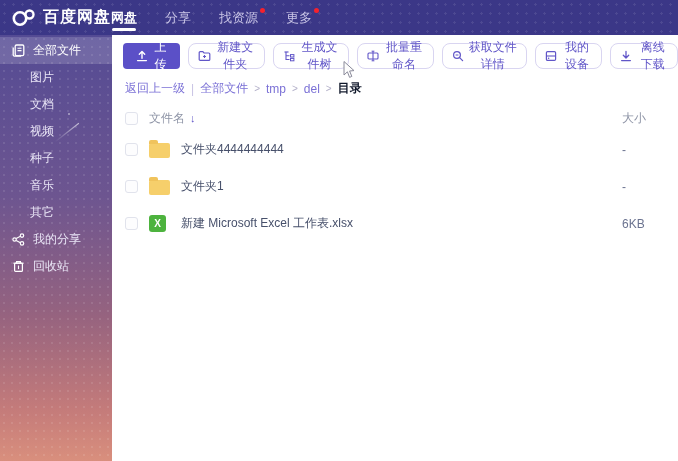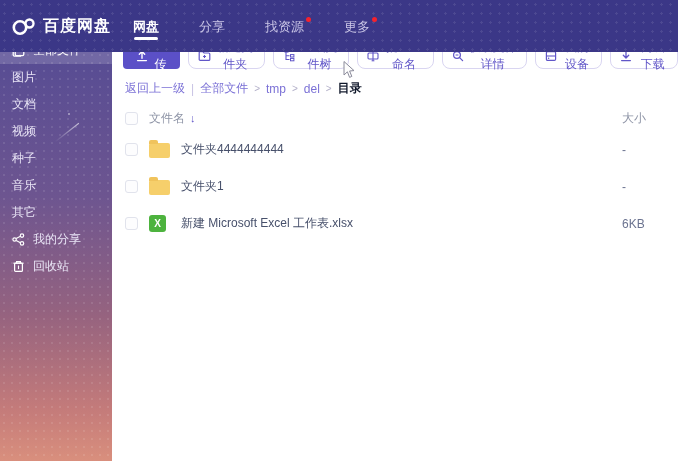--- a/index.html
+++ b/index.html
@@ -3,29 +3,29 @@
 <meta charset="utf-8">
 <style>
   * { box-sizing: border-box; margin: 0; padding: 0; }
   html,body { width:678px; height:461px; }
   body {
     font-family: "Liberation Sans", "DejaVu Sans", sans-serif;
     position: relative; overflow: hidden; background: #fff;
   }
   
   .topbar {
-    position:absolute; top:0; left:0; width:678px; height:52px;
+    position:absolute; top:0; left:0; width:678px; height:35px;
     background:#3b3787;
     background-image: radial-gradient(rgba(255,255,255,0.09) 1px, transparent 1.3px);
     background-size: 9px 9px;
     display:flex; align-items:center; z-index:5;
   }
   .logo { display:flex; align-items:center; gap:7px; padding-left:12px; }
   .logo-text { color:#fff; font-size:16px; font-weight:bold; letter-spacing:1px; }
-  .tabs { display:flex; margin-left:22px; gap:40px; height:35px; align-items:center; }
+  .tabs { display:flex; gap:28px; height:35px; align-items:center; }
   .tab { position:relative; color:#c9c5e6; font-size:13px; height:35px; line-height:35px; cursor:pointer; }
   .tab.active { color:#fff; font-weight:bold; }
   .tab.active::after {
     content:''; position:absolute; left:1px; right:1px; bottom:4px; height:3px;
     background:#fff; border-radius:2px;
   }
   .tab .dot {
     position:absolute; top:8px; right:-7px; width:5px; height:5px;
     background:#f5222d; border-radius:50%;
   }
@@ -38,21 +38,21 @@
   .sidebar::before {
     content:''; position:absolute; inset:0;
     background-image: radial-gradient(rgba(255,255,255,0.10) 1px, transparent 1.2px);
     background-size: 8px 8px; pointer-events:none;
   }
   .side-item {
     position:relative; height:27px; display:flex; align-items:center;
     padding-left:11px; gap:8px; color:#e9e5f6; font-size:12px; cursor:pointer;
   }
   .side-item.active { background:rgba(255,255,255,0.16); color:#fff; }
-  .side-item.sub { padding-left:12px; }
+  .side-item.sub { padding-left:30px; }
   .side-icon { width:14px; height:14px; display:flex; align-items:center; justify-content:center; }
   .decor-line {
     position:absolute; top:97px; left:52px; width:30px; height:1px;
     background:linear-gradient(90deg, transparent, rgba(255,255,255,0.65));
     transform:rotate(-38deg); pointer-events:none;
   }
   .decor-dot { position:absolute; width:2px; height:2px; border-radius:50%; background:rgba(255,255,255,0.5); pointer-events:none; }
   
   .main { position:absolute; left:112px; top:35px; width:566px; height:426px; background:#fff; }
   .toolbar { display:flex; gap:8px; padding:8px 0 0 11px; align-items:center; }

